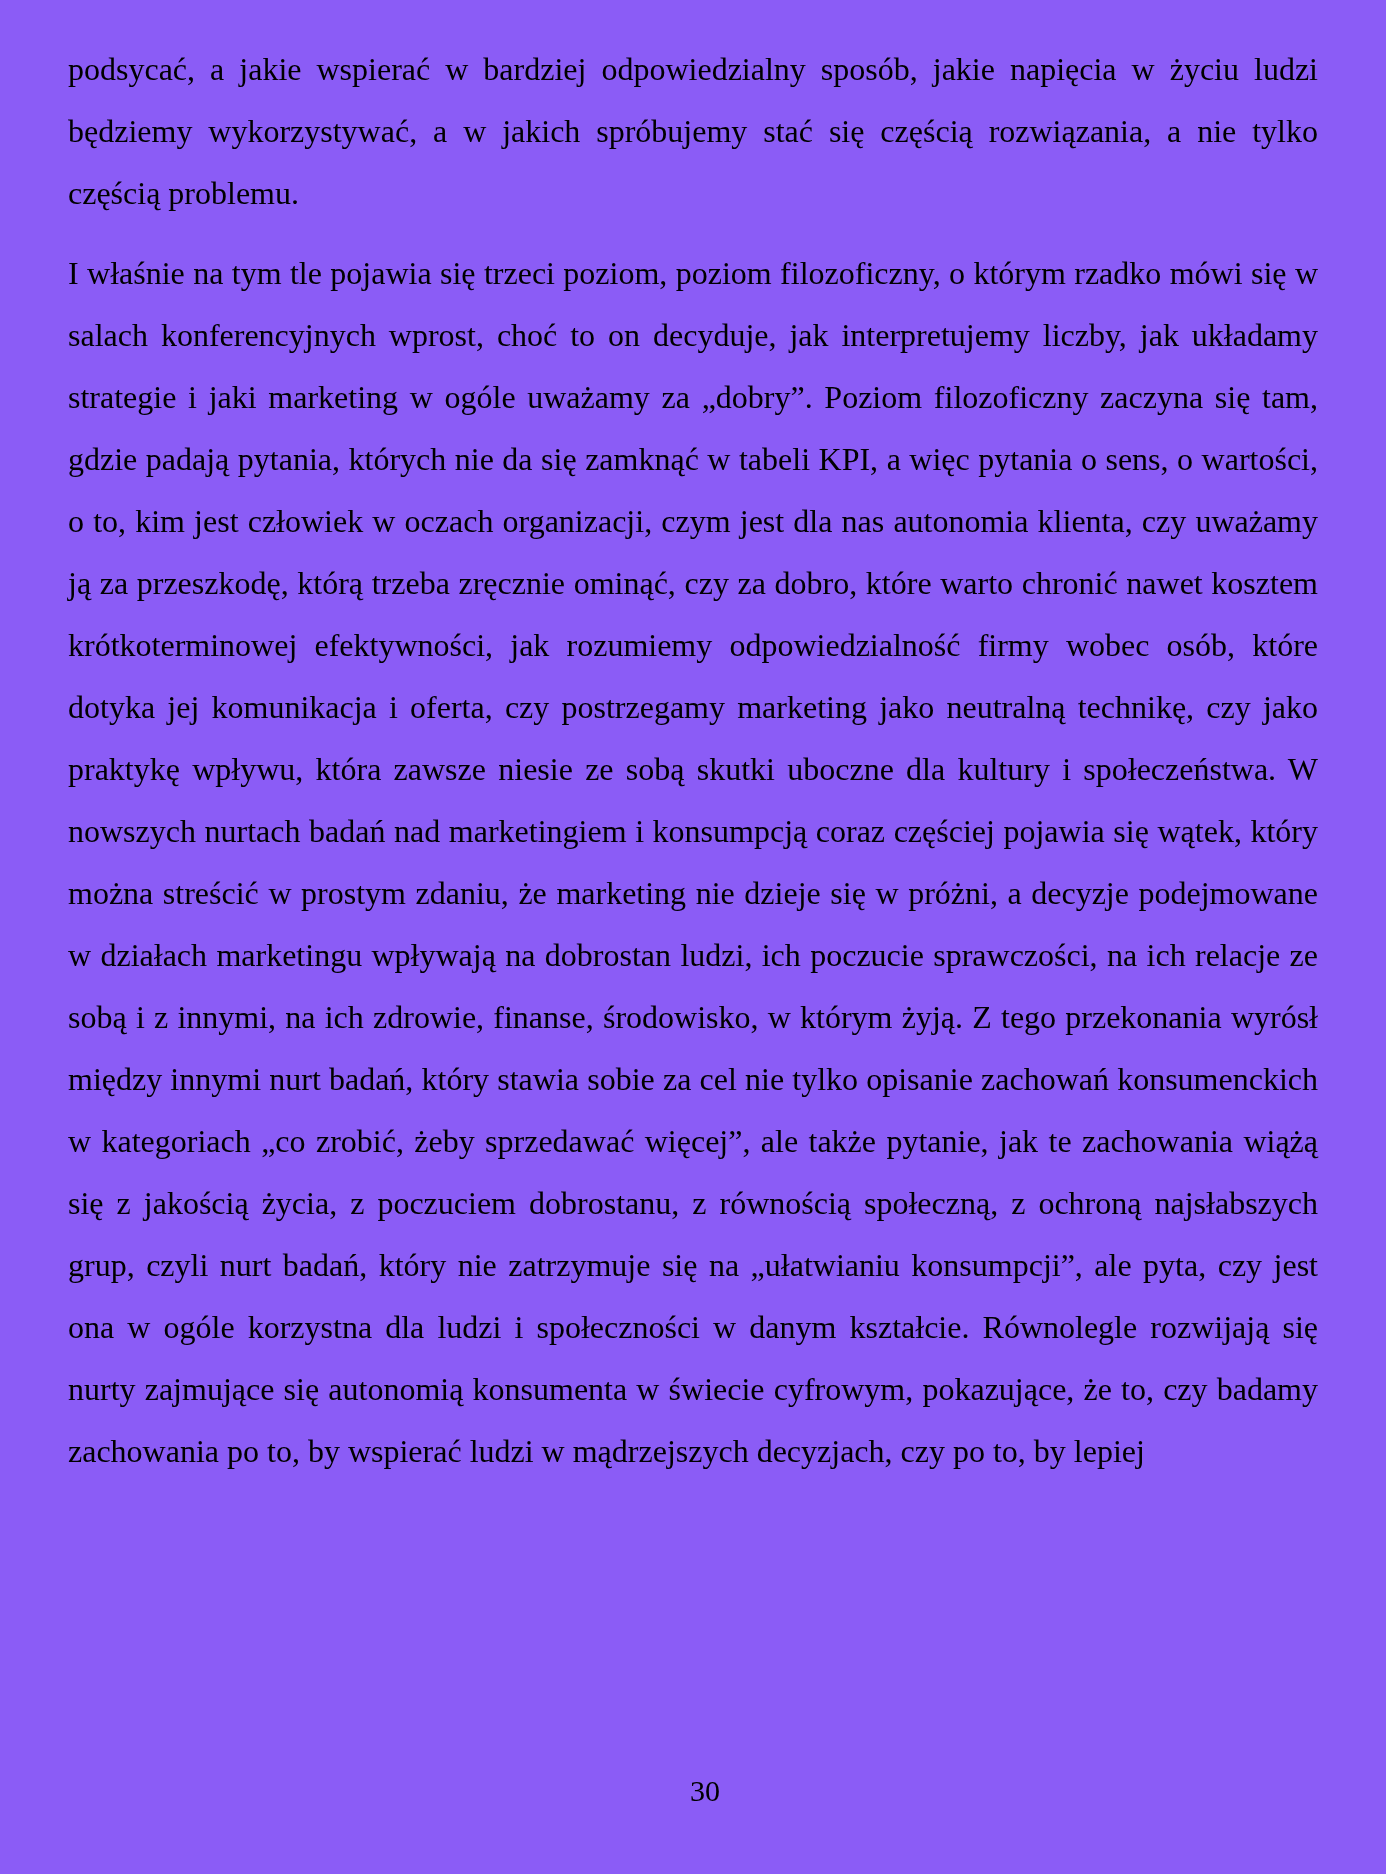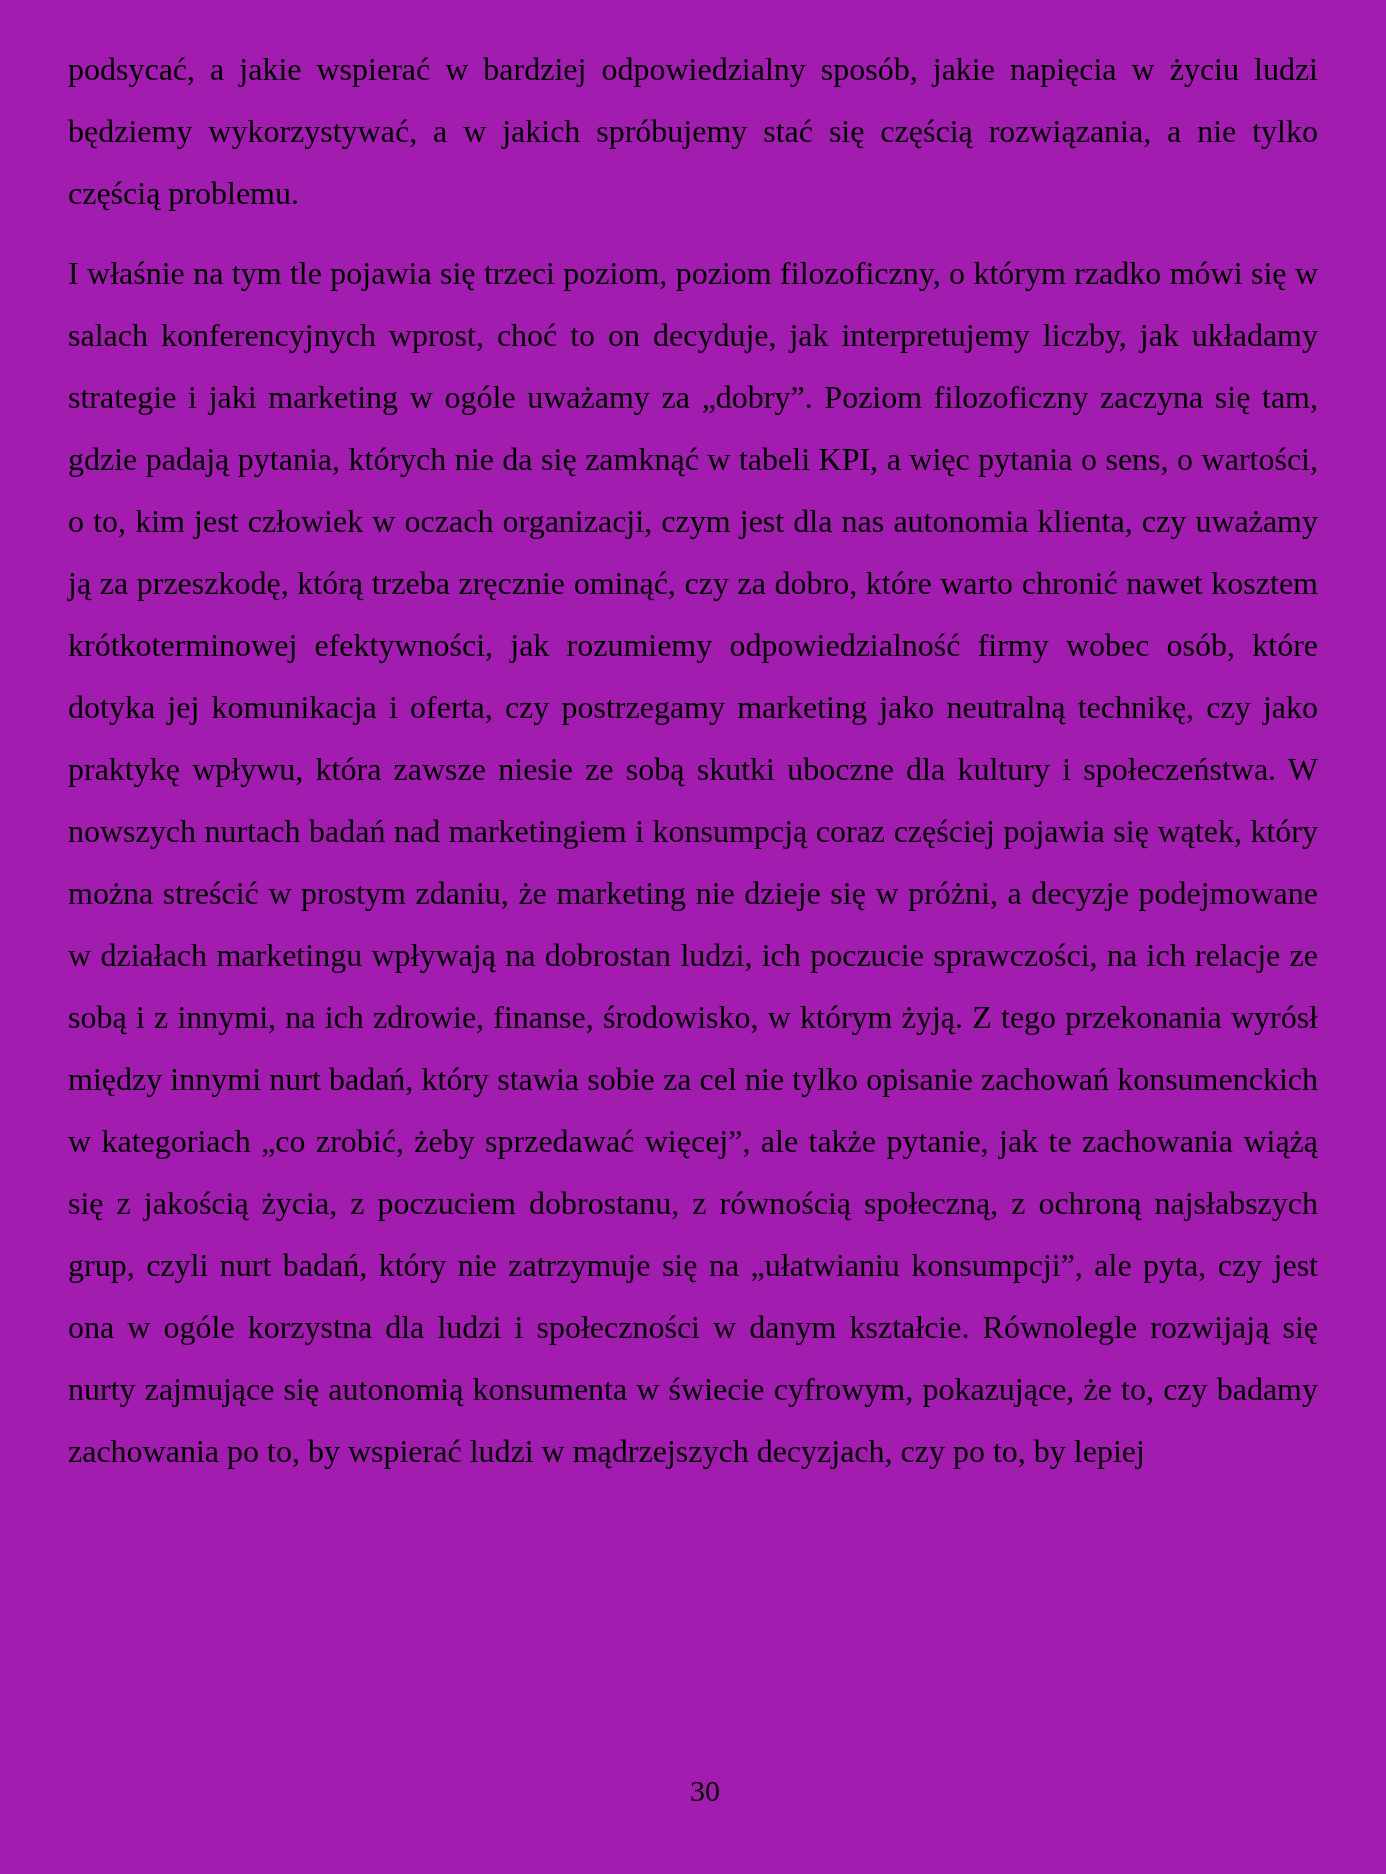--- a/index.html
+++ b/index.html
@@ -5,21 +5,21 @@
   html, body {
     margin: 0;
     padding: 0;
     background: #ffffff;
   }
   .page {
     position: relative;
     width: 1386px;
     height: 1874px;
     margin: 0 auto;
-    background: #a21caf;
+    background: #8b5cf6;
     color: #000000;
     font-family: "Liberation Serif", "DejaVu Serif", serif;
     box-sizing: border-box;
     overflow: hidden;
   }
   .text-block {
     position: absolute;
     left: 68px;
     top: 38px;
     width: 1250px;

